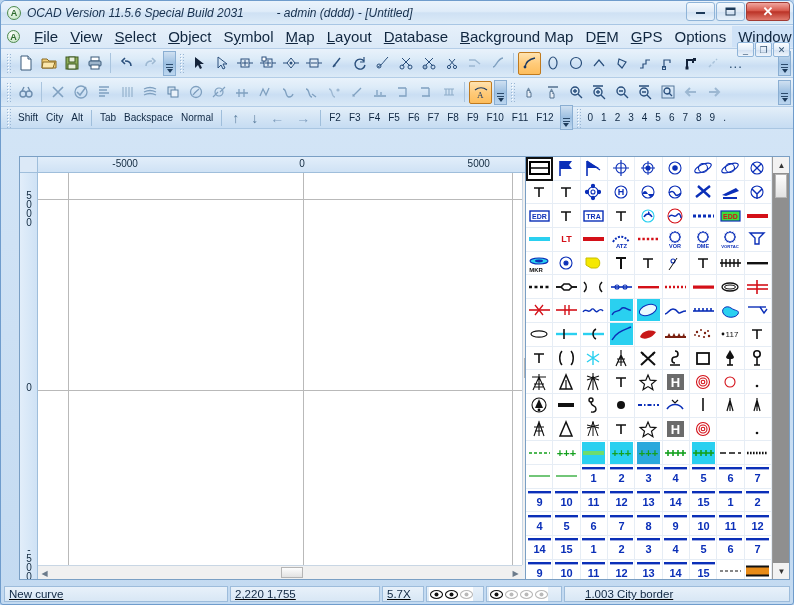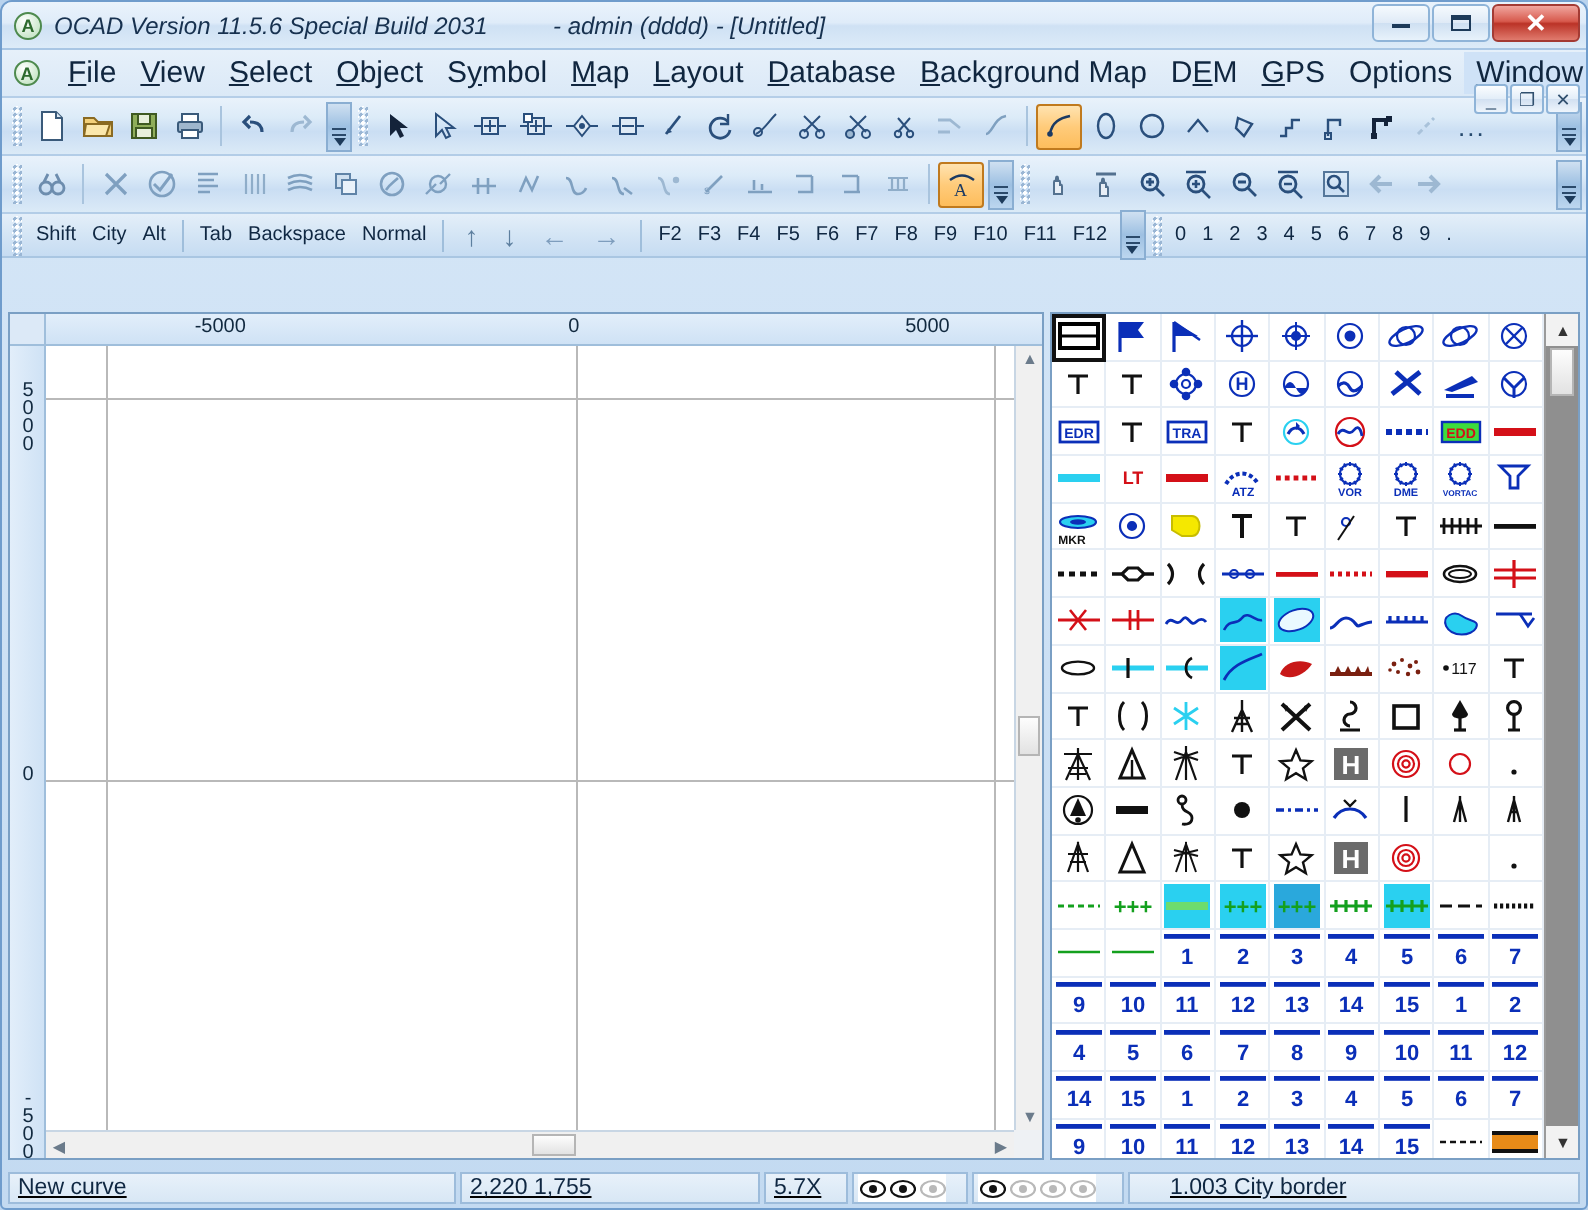--- a/index.html
+++ b/index.html
@@ -135,21 +135,21 @@
   .kb-sep { width:1px;height:16px;background:#9fbedb;margin:0 4px; }
   .arrowk { font-size: 14px; color:#7e9dbd; padding: 0 6px; line-height:1; }
   .arrowk.dark { color:#5d7f9f; }
 
   
   .workarea {
     position:absolute; left:3px; top:155px; right:3px; bottom:24px;
   }
   
   .mappane {
-    position:absolute; left:0; top:0; width:518px; bottom:0;
+    position:absolute; left:15px; top:0; width:518px; bottom:0;
     border:1px solid #7a9fc4; background:#fff;
   }
   .ruler-corner {
     position:absolute; left:0; top:0; width:18px; height:16px;
     background:#dce9f7; border-right:1px solid #9fbedb; border-bottom:1px solid #9fbedb;
   }
   .ruler-h {
     position:absolute; left:18px; top:0; right:0; height:16px;
     background: linear-gradient(180deg,#e2eefa 0%, #cfe2f5 100%);
     border-bottom:1px solid #9fbedb; overflow:hidden;

